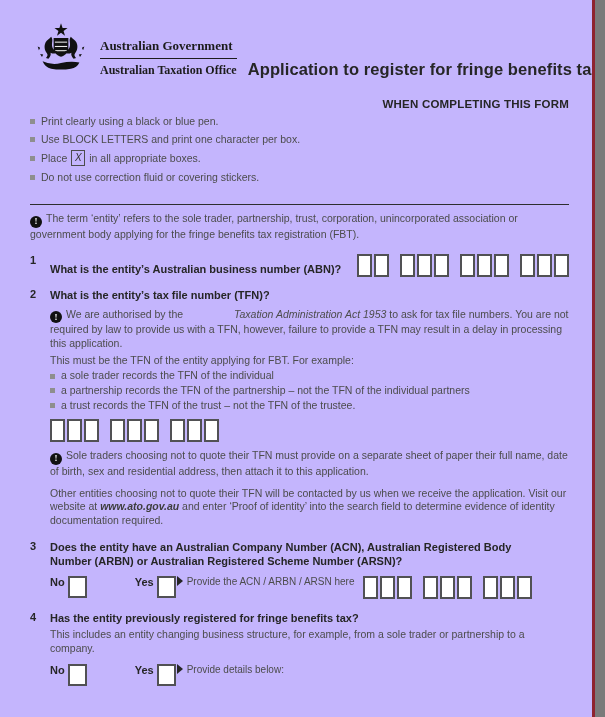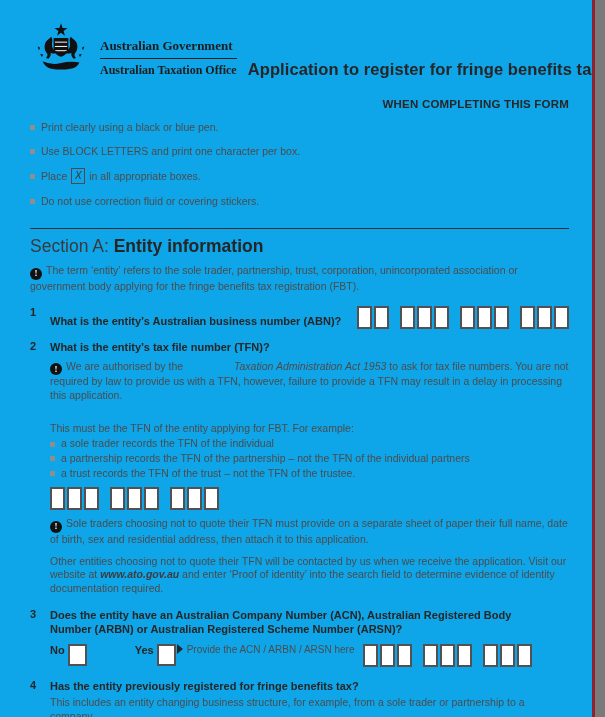--- a/index.html
+++ b/index.html
@@ -1,38 +1,38 @@
 <!DOCTYPE html>
 <html><head>
 <meta charset="utf-8">
 <style>
   * { margin:0; padding:0; box-sizing:border-box; }
   html,body { background:#ffffff; }
   body { font-family:"Liberation Sans", sans-serif; }
   .page {
-    position:relative; width:605px; height:717px; background:#0ea5e9;
+    position:relative; width:605px; height:717px; background:#c4b5fd;
     overflow:hidden; color:#4c4c4c;
   }
   .edge-maroon { position:absolute; top:0; right:10px; bottom:0; width:3px; background:#8e2330; }
   .edge-gray   { position:absolute; top:0; right:0;  bottom:0; width:10px; background:#7a7a7a; }
 
   .content { padding:0 36px 0 30px; }
 
   
   .header { display:flex; align-items:flex-end; margin:22px 30px 0 30px; }
   .crest { flex:0 0 auto; }
   .gov-block { margin-left:8px; font-family:"Liberation Serif", serif; color:#1c1c1c; padding-bottom:2px; }
   .gov-label { font-size:13px; font-weight:bold; padding-bottom:4px; border-bottom:1.5px solid #1c1c1c; margin-bottom:4px; white-space:nowrap; }
   .office-label { font-size:12px; font-weight:bold; white-space:nowrap; }
   .form-title { font-size:16.5px; font-weight:bold; color:#262626; margin-left:11px; padding-bottom:1px; letter-spacing:.1px; white-space:nowrap; }
 
   
   .instructions { margin-top:18px; }
   .instr-heading { font-size:11.5px; font-weight:bold; color:#262626; letter-spacing:.2px;text-align:right; }
-  .bullet-line { display:flex; align-items:center; margin-top:11px; font-size:10.5px; color:#4c4c4c; line-height:1.2; }
+  .bullet-line { display:flex; align-items:center; margin-top:5px; font-size:10.5px; color:#4c4c4c; line-height:1.2; }
   .sq { flex:0 0 auto; width:5px; height:5px; background:#8e8e8e; margin-right:6px; margin-top:1px; align-self:flex-start; }
   .bullet-line .sq { align-self:center; }
   .x-box { display:inline-flex; align-items:center; justify-content:center; width:14px; height:16px;
            border:1px solid #4c4c4c; font-style:italic; font-size:10px; color:#333; margin:0 4px; }
 
   
   .section-rule { border-top:1.2px solid #2e2e2e; margin-top:20px; }
   .section-title { margin-top:7px; font-size:17.5px; color:#3a3a3a; }
   .section-title b { color:#262626; }
 
@@ -118,21 +118,20 @@
           </span>
         <span>in all appropriate boxes.</span>
       </div>
       <div class="bullet-line">
         <span class="sq"></span>
         <span>Do not use correction fluid or covering stickers.</span>
       </div>
     </div>
 
     <div class="section-rule"></div>
-    <div class="section-title"><span>Section A: </span><b>Entity information</b></div>
 
     <div class="info-para">
       <span class="info-icon">
           <span>!</span>
         </span><span>The term ‘entity’ refers to the sole trader, partnership, trust, corporation, unincorporated association or government body applying for the fringe benefits tax registration (FBT).</span>
     </div>
 
     <div class="question">
       <div class="q-num">1</div>
       <div class="q-body q-row">
@@ -163,21 +162,21 @@
 
     <div class="question" style="margin-top:11px">
       <div class="q-num">2</div>
       <div class="q-body">
         <div class="q-text">What is the entity’s tax file number (TFN)?</div>
         <div class="info-para" style="margin-top:5px">
           <span class="info-icon">
               <span>!</span>
             </span><span>We are authorised by the </span><i>Taxation Administration Act 1953</i><span> to ask for tax file numbers. You are not required by law to provide us with a TFN, however, failure to provide a TFN may result in a delay in processing this application.</span>
         </div>
-        <div class="q-sub" style="margin-top:19px">This must be the TFN of the entity applying for FBT. For example:</div>
+        <div class="q-sub" style="margin-top:3px">This must be the TFN of the entity applying for FBT. For example:</div>
         <div class="bullet-line" style="margin-top:2px">
           <span class="sq"></span>
           <span>a sole trader records the TFN of the individual</span>
         </div>
         <div class="bullet-line" style="margin-top:2px">
           <span class="sq"></span>
           <span>a partnership records the TFN of the partnership – not the TFN of the individual partners</span>
         </div>
         <div class="bullet-line" style="margin-top:2px">
           <span class="sq"></span>

